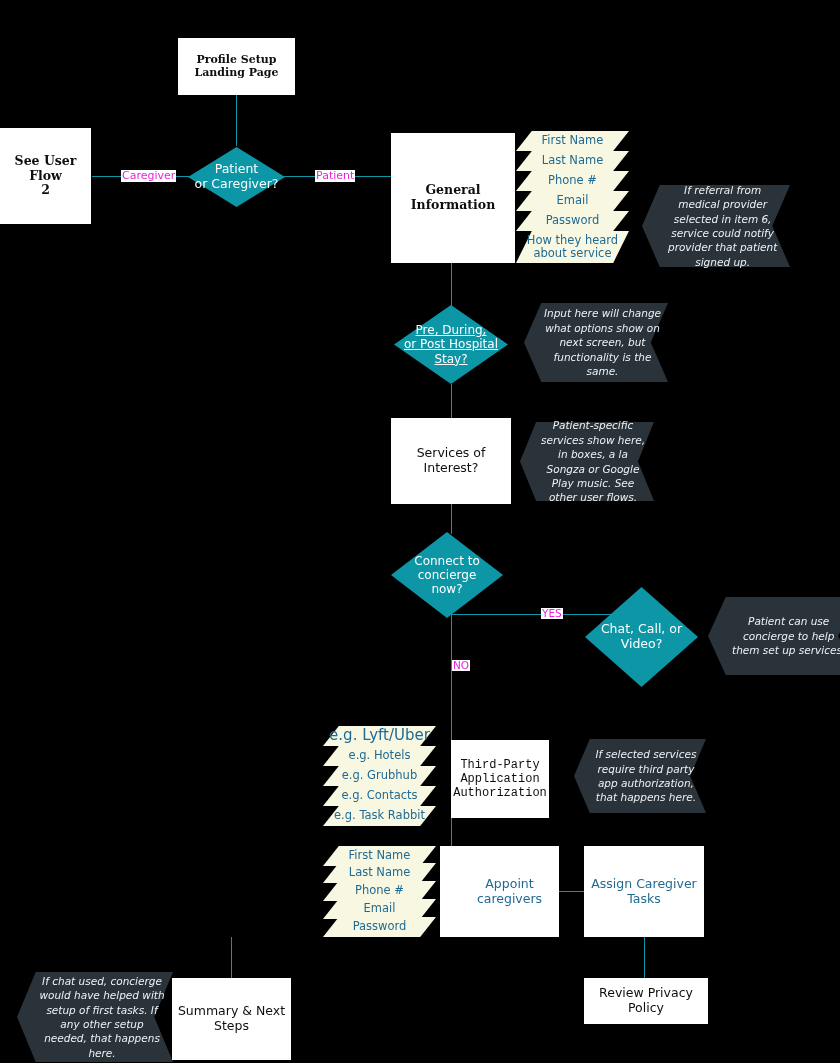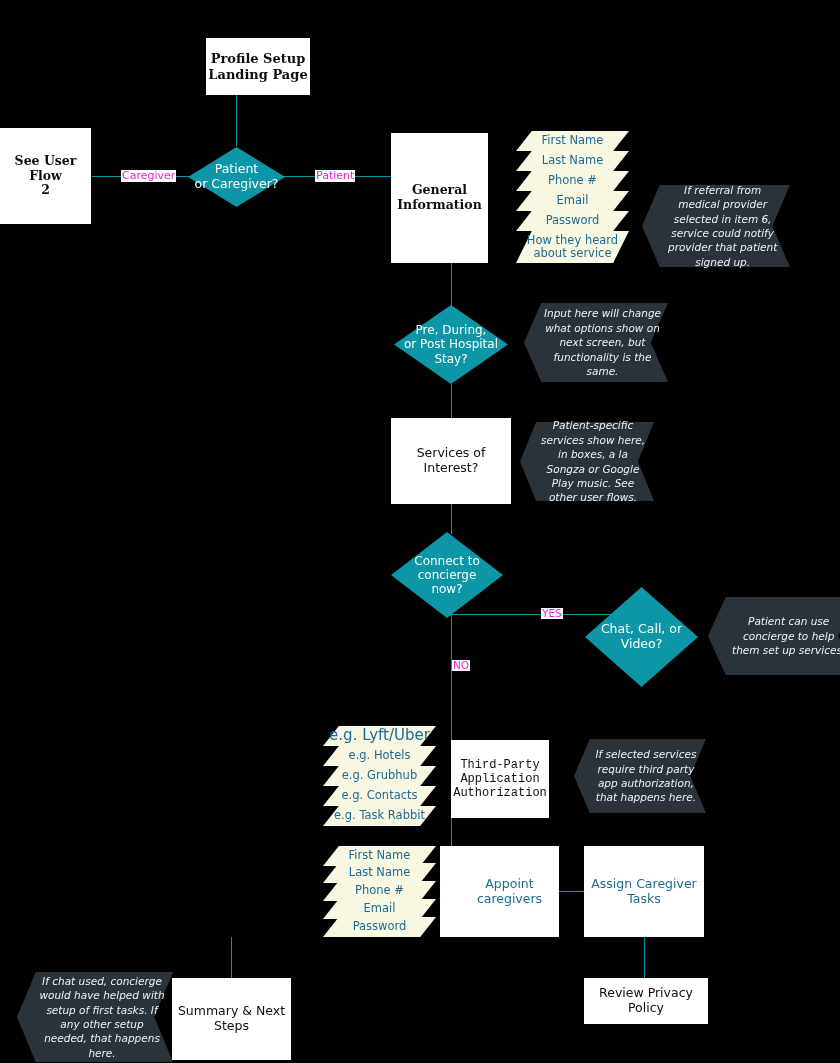--- a/index.html
+++ b/index.html
@@ -143,21 +143,21 @@
   <div class="connector" style="left:451px; top:384px; width:1px; height:34px;"></div>
   <div class="connector" style="left:451px; top:504px; width:1px; height:30px;"></div>
   <div class="connector" style="left:451px; top:614px; width:190px; height:1px;"></div>
   <div class="connector" style="left:451px; top:614px; width:1px; height:108px;"></div>
   <div class="connector" style="left:451px; top:722px; width:1px; height:18px;"></div>
   <div class="connector" style="left:451px; top:818px; width:1px; height:28px;"></div>
   <div class="connector" style="left:559px; top:891px; width:25px; height:1px;"></div>
   <div class="connector" style="left:644px; top:937px; width:1px; height:41px;"></div>
   <div class="connector" style="left:231px; top:937px; width:1px; height:41px;"></div>
 
-  <div class="node box bold" style="left:178px; top:38px; width:104px; height:57px; font-size:13px;margin-left:28px;">
+  <div class="node box bold" style="left:178px; top:38px; width:117px; height:57px; font-size:11px;">
     <div>
       <div>Profile Setup</div>
       <div>Landing Page</div>
     </div>
   </div>
 
   <div class="node box bold" style="left:0px; top:128px; width:91px; height:96px; font-size:12.5px;">
     <div>
       <div>See User Flow</div>
       <div>2</div>
@@ -168,21 +168,21 @@
     <div class="dshape"></div>
     <div class="dtext" style="width:118%;">
       <div>Patient</div>
       <div>or Caregiver?</div>
     </div>
   </div>
 
   <div class="edge-label" style="left:121px; top:170px; font-size:11px;">Caregiver</div>
   <div class="edge-label" style="left:315px; top:170px; font-size:11px;">Patient</div>
 
-  <div class="node box bold" style="left:391px; top:133px; width:97px; height:130px; font-size:12.5px;">
+  <div class="node box bold" style="left:391px; top:133px; width:124px; height:130px; font-size:12.5px;">
     <div>
       <div>General</div>
       <div>Information</div>
     </div>
   </div>
 
   <div class="node para lean-right" style="left:516px; top:131px; width:113px; height:20px; font-size:11.5px;">
     <div class="pshape"></div>
     <div class="ptext">First Name</div>
   </div>
@@ -208,21 +208,21 @@
       <div>How they heard</div>
       <div>about service</div>
     </div>
   </div>
 
   <div class="node callout" style="left:642px; top:185px; width:148px; height:82px; font-size:10.5px;">
     <div class="cshape"></div>
     <div class="ctext">If referral from medical provider selected in item 6, service could notify provider that patient signed up.</div>
   </div>
 
-  <div class="node diamond" style="left:394px; top:305px; width:114px; height:79px; font-size:12px;">
+  <div class="node diamond" style="left:394px; top:305px; width:114px; height:79px; font-size:12px;text-decoration:underline;">
     <div class="dshape"></div>
     <div class="dtext" style="width:125%;">
       <div>Pre, During,</div>
       <div>or Post Hospital</div>
       <div>Stay?</div>
     </div>
   </div>
 
   <div class="node callout" style="left:524px; top:303px; width:144px; height:79px; font-size:10.5px;">
     <div class="cshape"></div>

